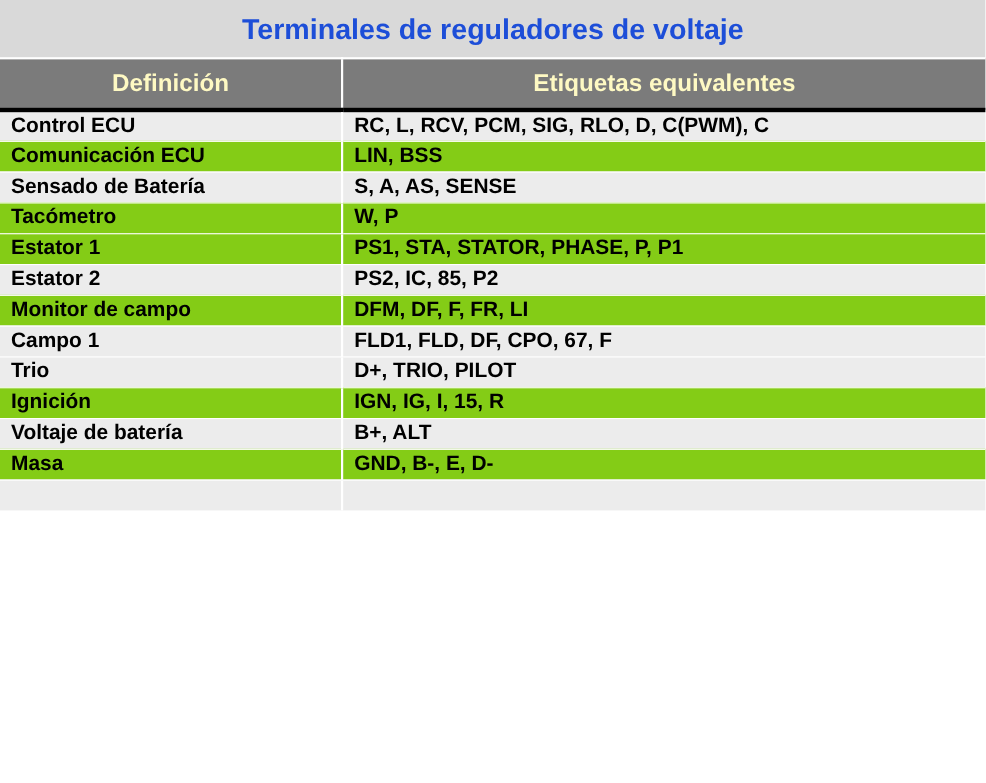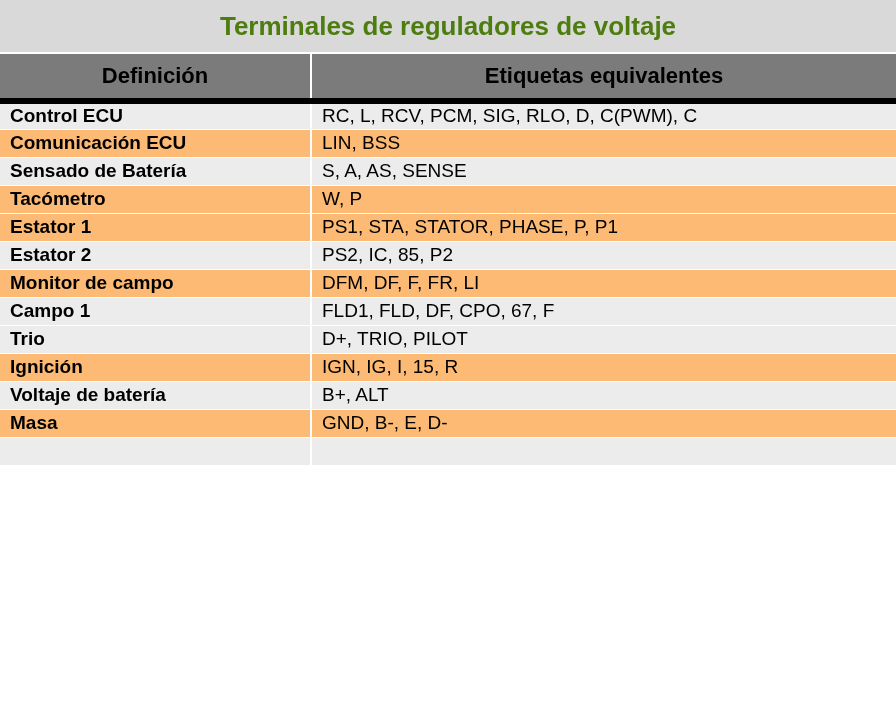--- a/index.html
+++ b/index.html
@@ -21,59 +21,59 @@
   table.spec {
     border-collapse: collapse;
     width: 100%;
     table-layout: fixed;
   }
   table.spec col.col-def { width: 311px; }
   table.spec col.col-eq  { width: 585px; }
 
   .title-row td {
     background: #d9d9d9;
-    color: #4d7c0f;
+    color: #1d4ed8;
     text-align: center;
     font-weight: bold;
     font-size: 26px;
     height: 52px;
     padding: 0 8px;
     border-bottom: 2px solid #ffffff;
   }
 
   .head-row th {
     background: #7b7b7b;
-    color: #000000;
+    color: #fef9c3;
     font-weight: bold;
     font-size: 22px;
     height: 44px;
     padding: 0 10px;
-    border-bottom: 6px solid #000000;
+    border-bottom: 4px solid #000000;
   }
   .head-row th.def { text-align: center; border-right: 2px solid #ffffff; }
   .head-row th.eq  { }
 
   tbody tr { height: 28px; }
   tbody tr.odd  td { background: #ececec; }
-  tbody tr.even td { background: #fdba74; }
+  tbody tr.even td { background: #84cc16; }
 
   tbody td {
     font-size: 19px;
     color: #000000;
     padding: 0 10px;
     vertical-align: middle;
     border-bottom: 1px solid #ffffff;
   }
   tbody td.def {
     font-weight: bold;
     border-right: 2px solid #ffffff;
     white-space: nowrap;
   }
   tbody td.eq {
-    font-weight: normal;
+    font-weight: bold;
     white-space: nowrap;
   }
   tbody tr.last-partial td { height: 14px; border-bottom: none; }
 </style>
 </head>
 <body>
 
 <div class="table-wrap">
   <table class="spec">
     <colgroup>

